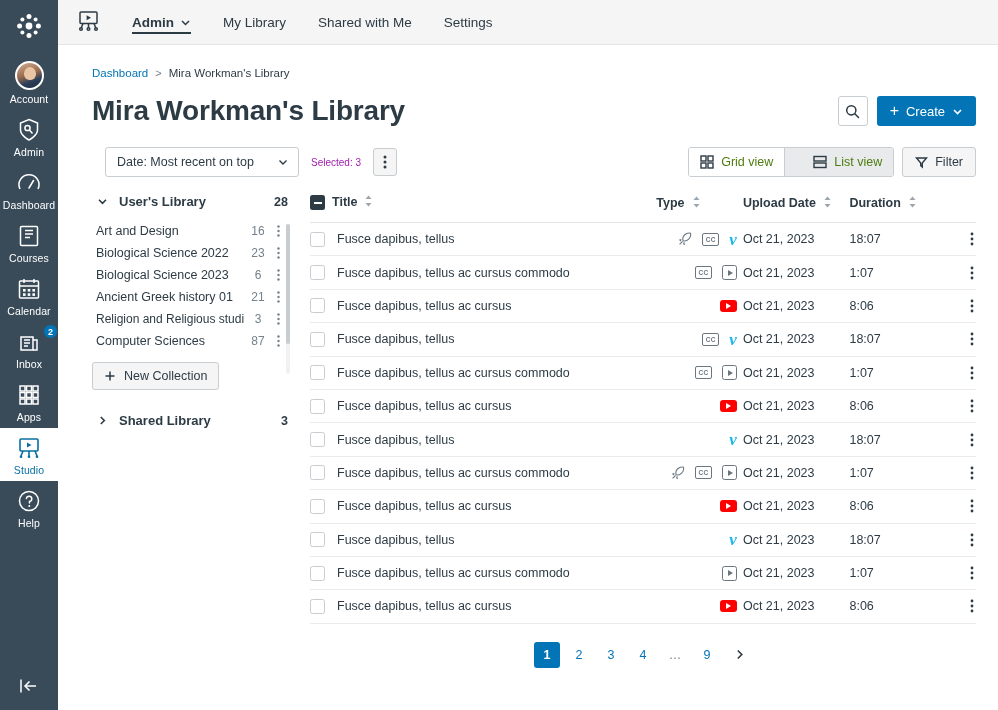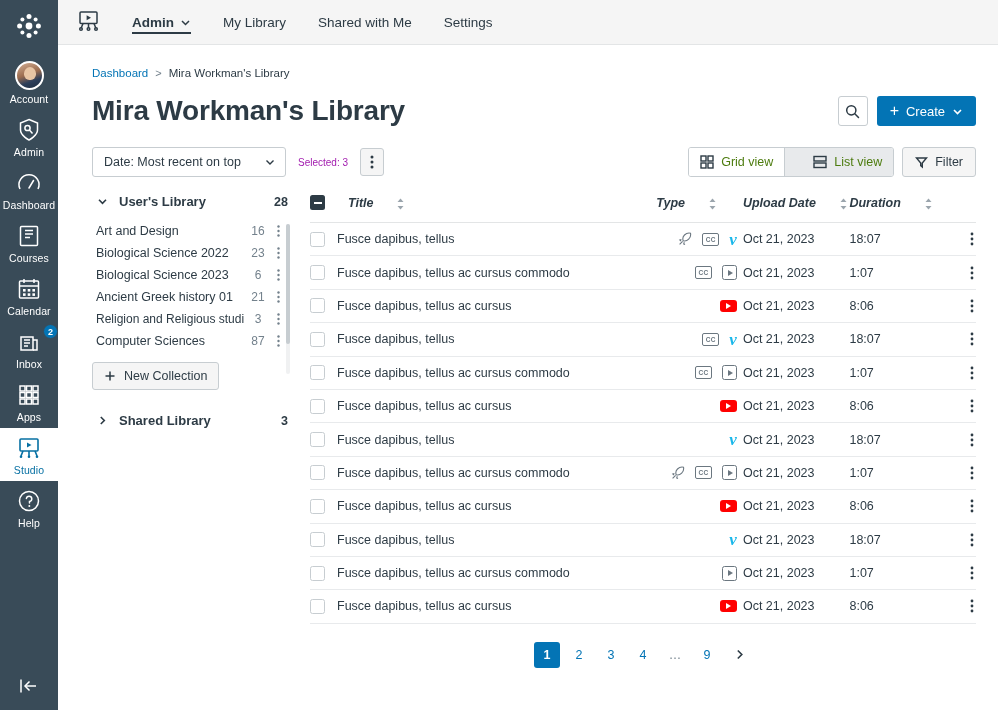--- a/index.html
+++ b/index.html
@@ -94,21 +94,21 @@
     background:#fff; display:flex; align-items:center; justify-content:center; cursor:pointer;
   }
   .btn-create {
     background: #0374B5; color:#fff; border:none; border-radius:3px;
     height: 30px; padding: 0 13px; font-size: 13px;
     display:flex; align-items:center; gap:7px; cursor:pointer;
     font-family: "Liberation Sans", sans-serif;
   }
 
   
-  .toolbar { display:flex; justify-content: space-between; margin-top: 20px; }
+  .toolbar { display:flex; justify-content: space-between; margin-top: 20px; margin-left: 13px; }
   .toolbar-left { display:flex; align-items:center; gap: 12px; }
   .select {
     width: 194px; height: 30px; border: 1px solid #C7CDD1; border-radius: 3px;
     background: #fff; display:flex; align-items:center; justify-content: space-between;
     padding: 0 9px 0 11px; font-size: 12.5px; color:#2D3B45; cursor:pointer;
   }
   .selected-label { font-size: 10px; color:#a21caf; }
   .kebab-btn {
     width: 24px; height: 28px; border:1px solid #C7CDD1; border-radius:3px;
     background:#F5F5F5; display:flex; align-items:center; justify-content:center; cursor:pointer;
@@ -156,21 +156,21 @@
   }
   .shared-head { margin-top: 20px; }
 
   
   .tablewrap { flex: 1; padding-left: 12px; }
   table { width:100%; border-collapse: collapse; }
   thead th {
     text-align:left; font-size:12.5px; color:#2D3B45; font-weight:bold;
     padding: 4px 0 12px 0; border-bottom: 1px solid #E3E5E6; white-space:nowrap;
   }
-  thead th .th-in { display:flex; align-items:flex-end; gap:23px; cursor:pointer;font-style:italic; }
+  thead th .th-in { display:flex; align-items:flex-start; gap:7px; cursor:pointer; }
   tbody td {
     font-size: 12.5px; color:#2D3B45; border-bottom: 1px solid #E8EAEC;
     height: 33.4px; padding: 0;
   }
   .cb {
     width: 15px; height:15px; border:1px solid #C7CDD1; border-radius:2.5px;
     background:#fff; display:inline-block; cursor:pointer; vertical-align:middle;
   }
   .cb-indet {
     width: 15px; height:15px; border-radius:2.5px; background:#2D3B45;

